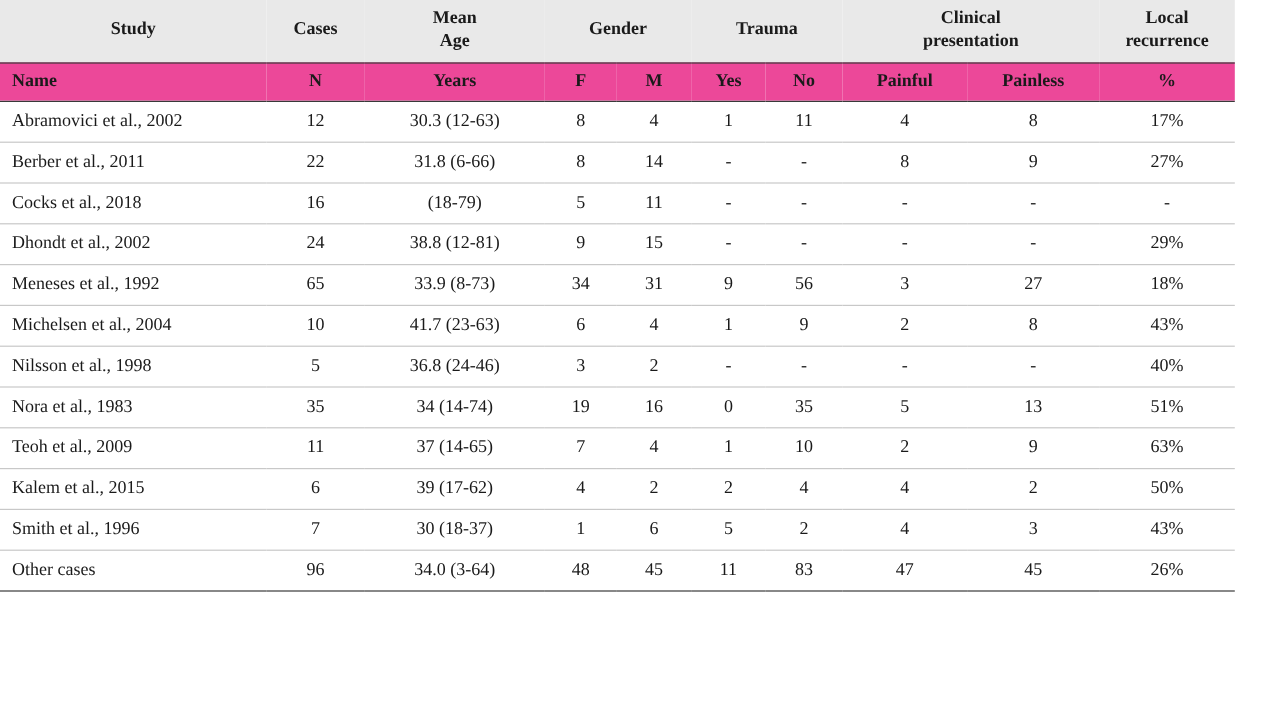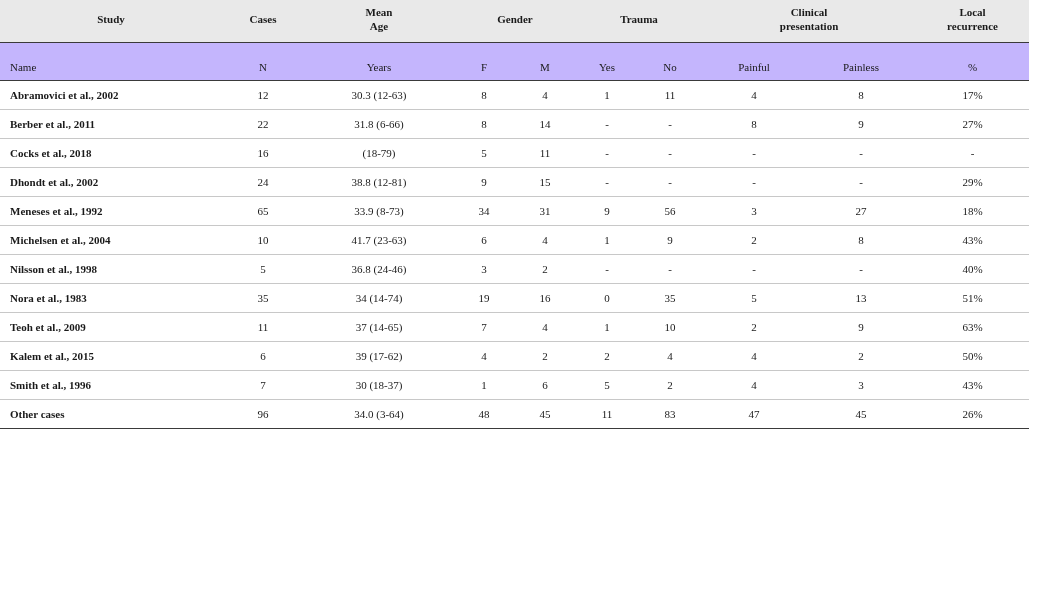--- a/index.html
+++ b/index.html
@@ -15,59 +15,58 @@
     overflow: hidden;
   }
   .table-wrap {
     width: 1051px;
     box-sizing: border-box;
   }
   table.study-table {
     width: 846px;
     border-collapse: collapse;
     table-layout: fixed;
-    font-size: 11px;
+    font-size: 15px;
   }
   table.study-table thead tr.group-row {
     background: #e9e9e9;
   }
   table.study-table thead tr.group-row th {
     font-weight: bold;
     text-align: center;
     padding: 6px 2px 8px 2px;
     line-height: 1.25;
     border: none;
     vertical-align: middle;
   }
   table.study-table thead tr.group-row th.first-col {
     text-align: center;
   }
   table.study-table thead tr.unit-row th {
-    font-weight: normal;
-    text-align: center;
-    padding: 18px 2px 7px 2px;
+    font-weight: bold;
+    text-align: center;
+    padding: 7px 2px 7px 2px;
     border-top: 1.5px solid #3a3a3a;
     border-bottom: 1.5px solid #3a3a3a;
-    background: #c4b5fd;
+    background: #ec4899;
   }
   table.study-table thead tr.unit-row th.first-col {
     text-align: left;
     padding-left: 10px;
   }
   table.study-table tbody td {
     text-align: center;
     padding: 8px 2px 8px 2px;
     border-bottom: 1px solid #c8c8c8;
     background: #ffffff;
     white-space: nowrap;
   }
   table.study-table tbody td.name-cell {
     text-align: left;
     padding-left: 10px;
-    font-weight: bold;
   }
   table.study-table tbody tr:last-child td {
     border-bottom: 1.5px solid #3a3a3a;
   }
   
   col.c-name   { width: 222px; }
   col.c-cases  { width: 82px; }
   col.c-age    { width: 150px; }
   col.c-f      { width: 60px; }
   col.c-m      { width: 62px; }

